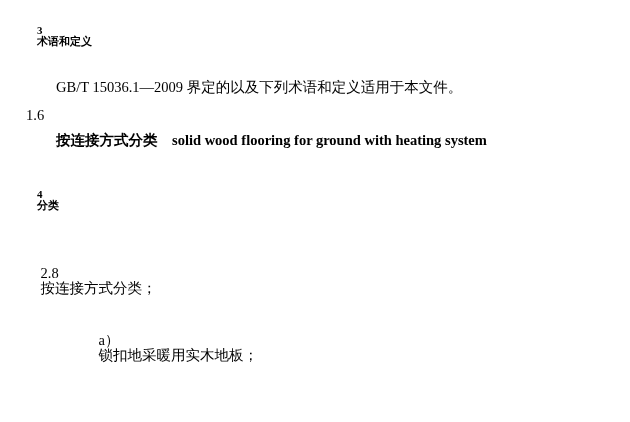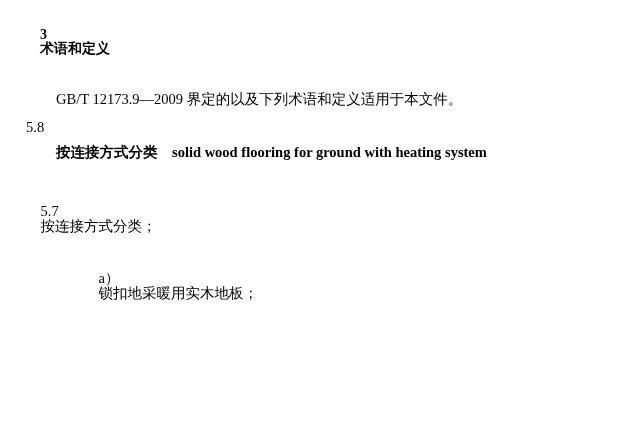--- a/index.html
+++ b/index.html
@@ -22,21 +22,21 @@
     padding: 14px 28px 0 26px;
   }
   .line {
     display: block;
     white-space: pre;
     font-size: 14.5px;
     line-height: 1.0;
   }
   .heading {
     font-weight: bold;
-    font-size: 14px;
+    font-size: 11px;
   }
   .h-num {
     display: inline-block;
     min-width: 14px;
   }
   .sec-gap-1 { margin-top: 22px; }
   .sec-gap-small { margin-top: 13px; }
   .sec-gap-tiny { margin-top: 11px; }
   .body-text {
     font-size: 14.5px;
@@ -66,30 +66,34 @@
 </head>
 <body>
 
 <div class="page">
 
   <div class="line heading">
     <span class="h-num">3</span>
     <span>术语和定义</span>
   </div>
 
-  <div class="line body-text sec-gap-1 indent-1">GB/T 12173.9—2009 界定的以及下列术语和定义适用于本文件。</div>
+  <div class="line body-text sec-gap-1 indent-1">GB/T 15036.1—2009 界定的以及下列术语和定义适用于本文件。</div>
 
-  <div class="line body-text sec-gap-small">5.8</div>
+  <div class="line body-text sec-gap-small">1.6</div>
 
   <div class="line term-line sec-gap-tiny indent-1"><span>按连接方式分类</span><span>　</span><span class="term-en">solid wood flooring for ground with heating system</span></div>
 
 
+  <div class="line heading" style="margin-top:30px;">
+    <span class="h-num">4</span>
+    <span>分类</span>
+  </div>
 
   <div class="line body-text" style="margin-top:30px;">
-    <span class="clause-num">5.7</span>
+    <span class="clause-num">2.8</span>
     <span>按连接方式分类；</span>
   </div>
   <div class="line item-row indent-2" style="margin-top:9px;">
     <span class="indent-label">a）</span>
     <span>锁扣地采暖用实木地板；</span>
   </div>
 
 </div>
 
 </body></html>

